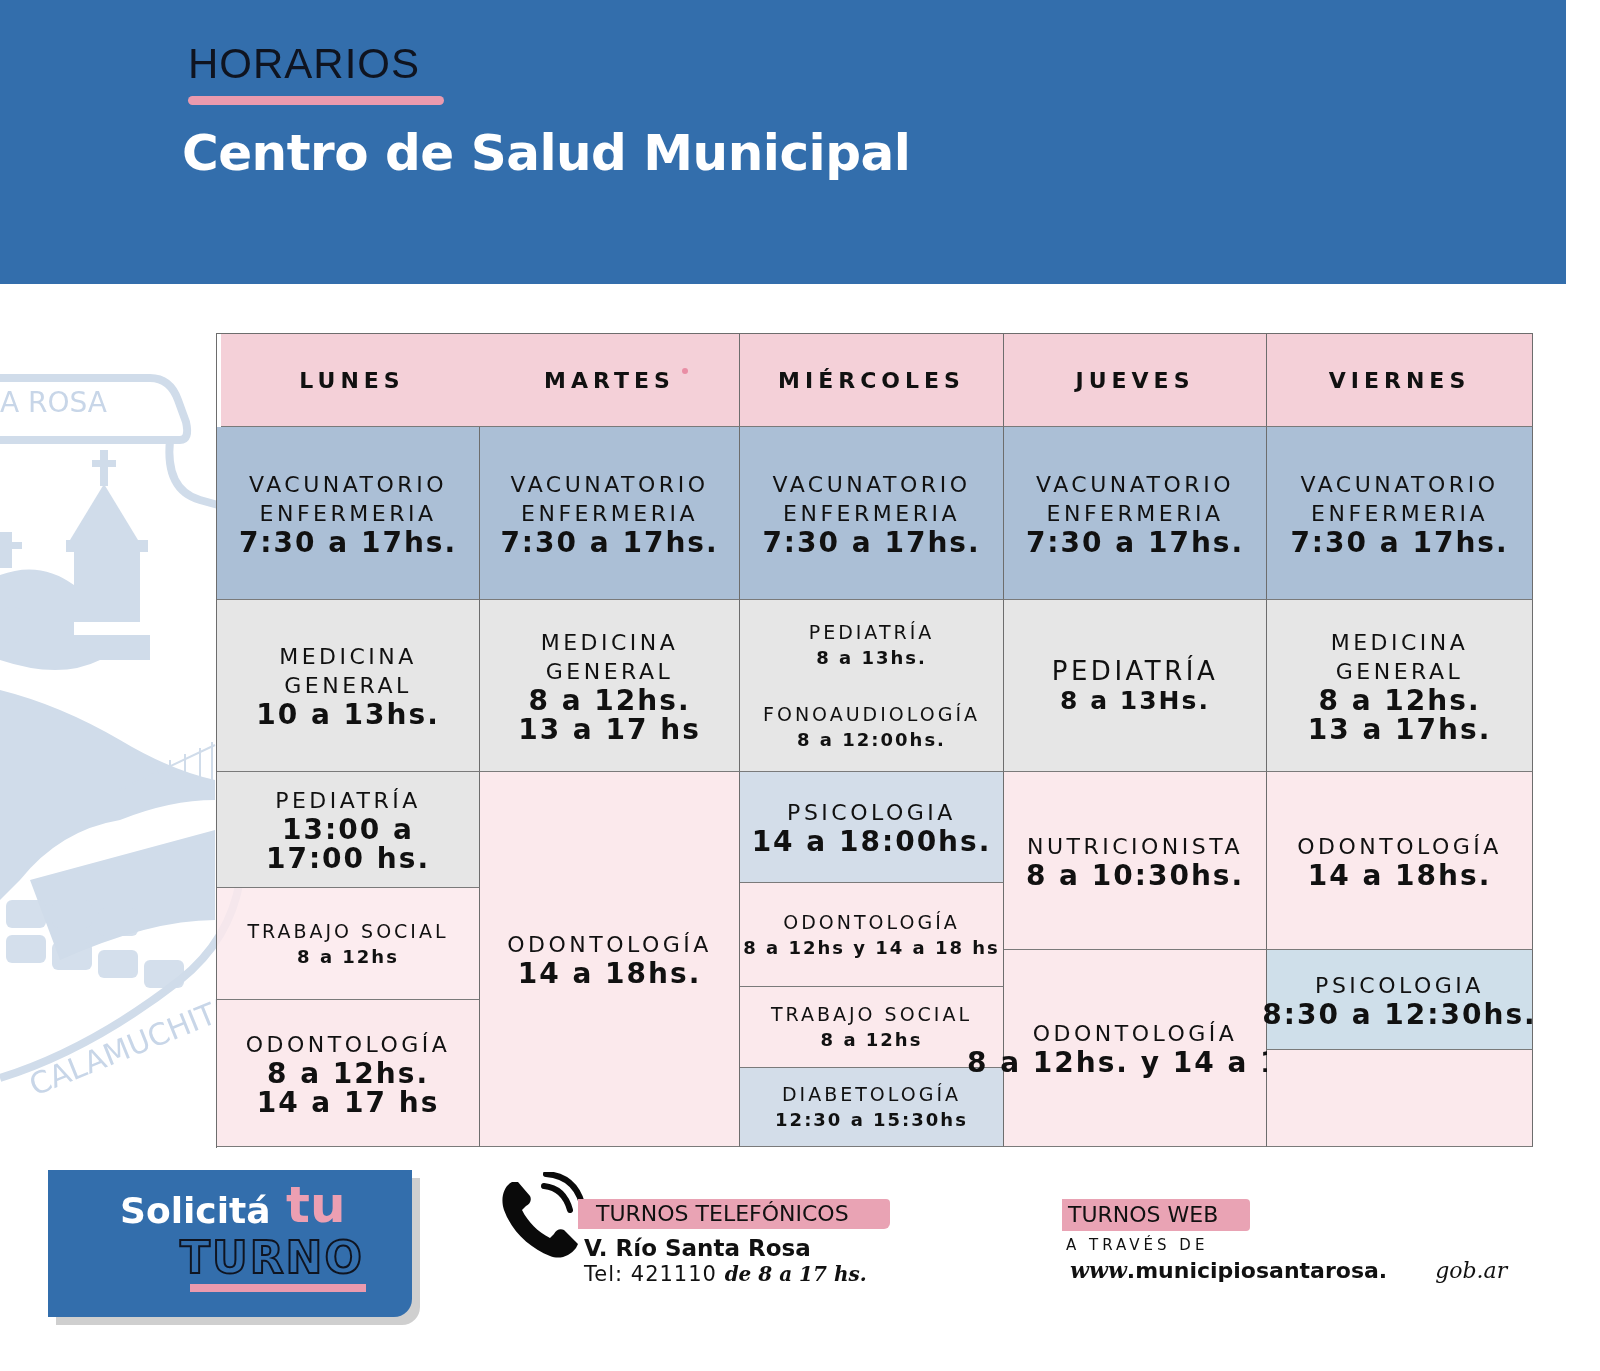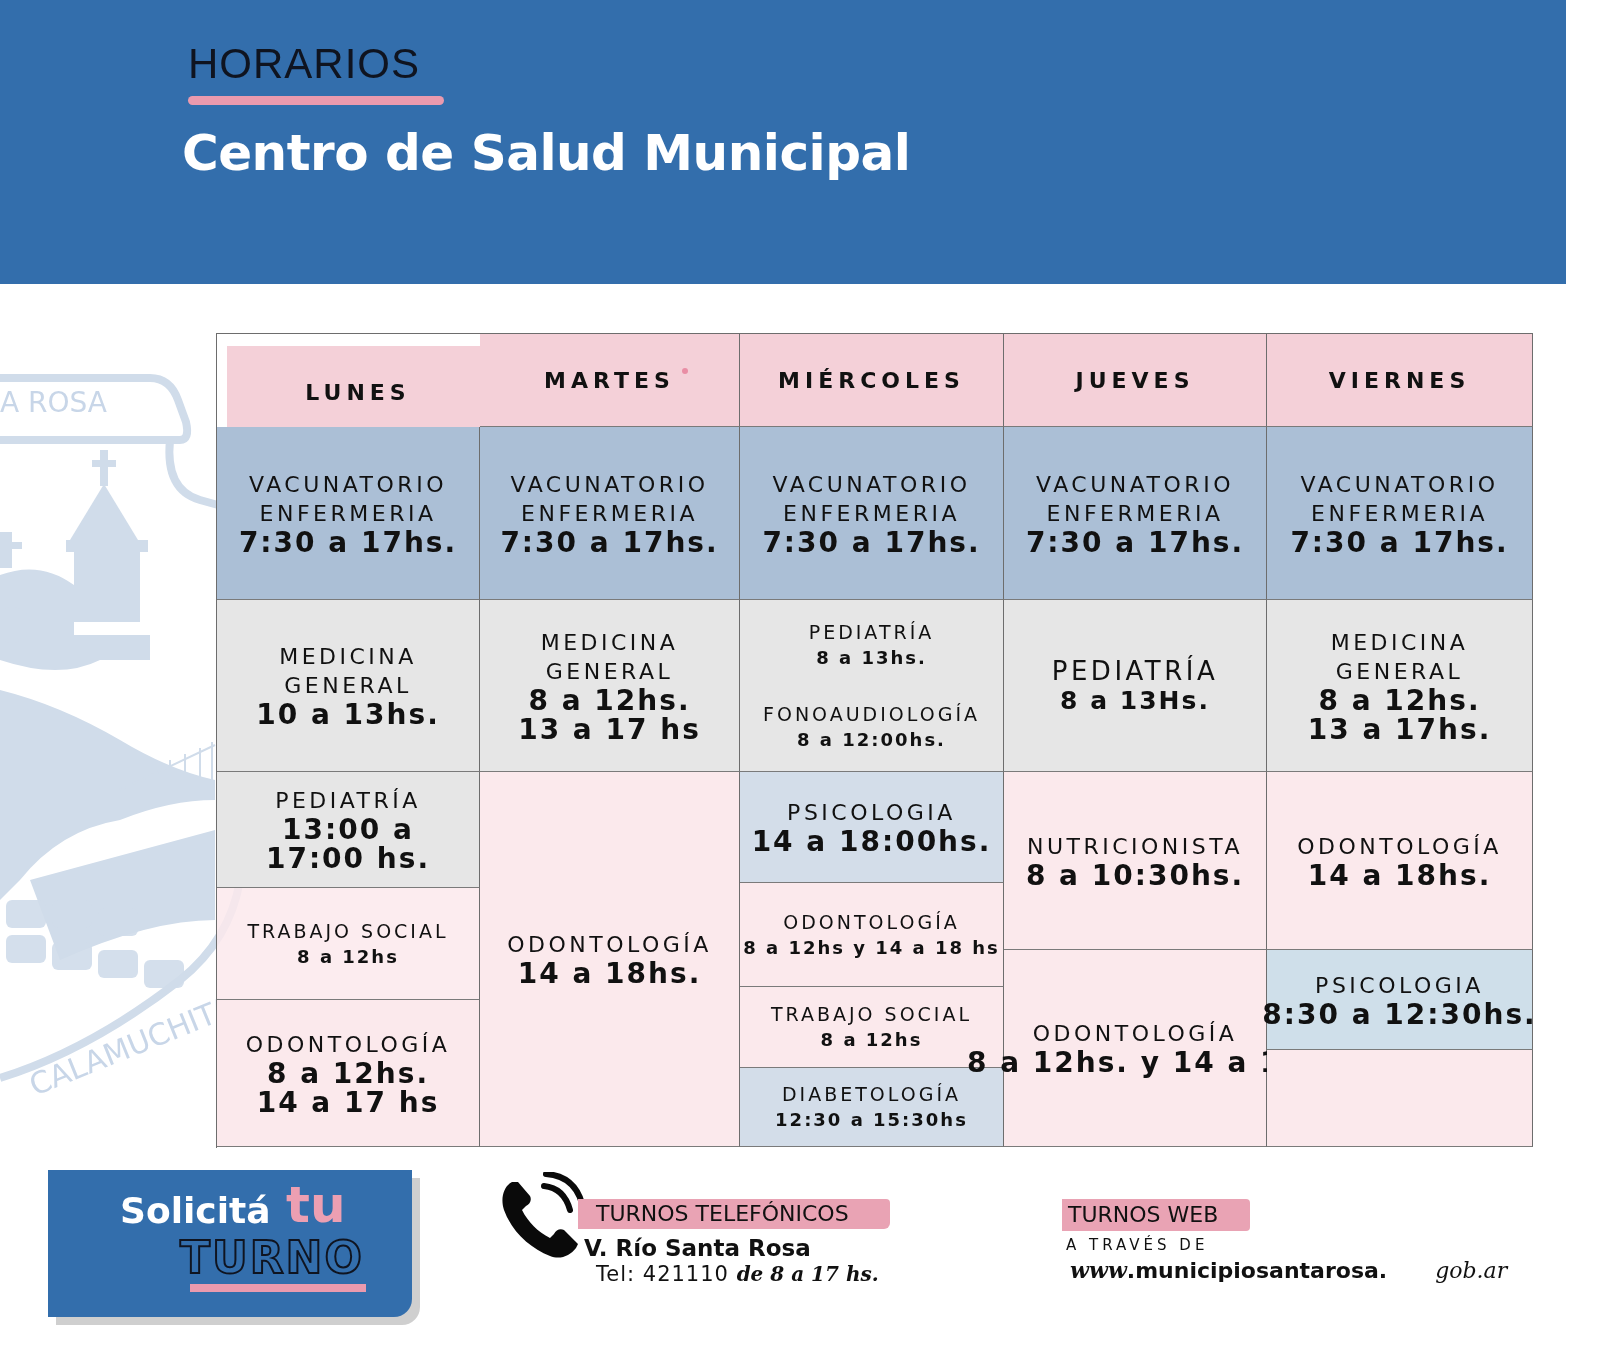--- a/index.html
+++ b/index.html
@@ -37,21 +37,21 @@
   .cta { position:absolute; left:48px; top:1170px; width:364px; height:147px; background:#336eac; border-bottom-right-radius:18px; box-shadow:8px 8px 0 #cfcfcf; }
   .cta .solicita { position:absolute; left:72px; top:20px; font-size:36px; font-weight:bold; color:#fff; font-family:"DejaVu Sans", sans-serif; }
   .cta .tu { position:absolute; left:238px; top:6px; font-size:50px; font-weight:bold; color:#ec9fb2; font-family:"DejaVu Sans", sans-serif; }
   .cta .turno { position:absolute; left:132px; top:62px; font-size:44px; font-weight:bold; color:#336eac; letter-spacing:2px; -webkit-text-stroke:2px #0f1420; font-family:"DejaVu Sans", sans-serif; }
   .cta .line { position:absolute; left:142px; top:114px; width:176px; height:8px; background:#ea9aae; }
 
   .phone-icon { position:absolute; left:498px; top:1172px; width:90px; height:90px; }
   .tag { position:absolute; background:#e9a3b4; font-family:"DejaVu Sans", sans-serif; color:#111; }
   .tel-tag { left:578px; top:1199px; width:312px; height:30px; border-top-right-radius:4px; border-bottom-right-radius:6px; font-size:22px; padding-left:18px; box-sizing:border-box; line-height:30px; }
   .tel-place { position:absolute; left:584px; top:1235px; font-size:23px; font-weight:bold; }
-  .tel-line { position:absolute; left:596px; top:1262px; font-size:21px; letter-spacing:1px; white-space:nowrap; }
+  .tel-line { position:absolute; left:584px; top:1262px; font-size:21px; letter-spacing:1px; white-space:nowrap; }
   .tel-line .hours { font-family:"DejaVu Serif", serif; font-style:italic; font-weight:bold; font-size:20px; letter-spacing:0; }
   .web-tag { left:1062px; top:1199px; width:188px; height:32px; font-size:22px; line-height:32px; padding-left:6px; box-sizing:border-box; border-radius:0 4px 4px 0; }
   .web-via { position:absolute; left:1066px; top:1236px; font-size:15px; letter-spacing:4px; }
   .web-url { position:absolute; left:1070px; top:1257px; font-size:22px; white-space:nowrap; }
   .web-url .www { font-family:"DejaVu Serif", serif; font-style:italic; font-weight:bold; }
   .web-url .domain { font-family:"DejaVu Sans", sans-serif; font-weight:bold; }
   .web-url .tld { font-family:"DejaVu Serif", serif; font-style:italic;margin-left:48px; }
 </style>
 </head>
 <body>
@@ -98,21 +98,21 @@
       <line x1="185" y1="426" x2="185" y2="394"></line>
     <line x1="200" y1="424" x2="200" y2="388"></line>
       <line x1="212" y1="420" x2="212" y2="382"></line>
   </g>
   <text x="0" y="52" fill="#c8d6e8" font-size="28" font-family="DejaVu Sans, sans-serif">A ROSA</text>
   <text x="20" y="700" fill="#c8d6e8" font-size="30" font-family="DejaVu Sans, sans-serif" transform="rotate(-22 120 680)">CALAMUCHITA</text>
 </svg>
 
 <div>
 
-  <div class="cell head" style="left:227px;top:334px;width:263px;height:93px;margin-top:12px;">
+  <div class="cell head" style="left:221px;top:334px;width:263px;height:93px;">
     <span class="dayname">LUNES</span>
   </div>
   <div class="cell head" style="left:480px;top:334px;width:260px;height:93px;">
     <span class="dayname">MARTES</span>
   </div>
   <div class="dot" style="left:682px;top:368px;"></div>
   <div class="cell head" style="left:740px;top:334px;width:264px;height:93px;">
     <span class="dayname">MIÉRCOLES</span>
   </div>
   <div class="cell head" style="left:1004px;top:334px;width:263px;height:93px;">

